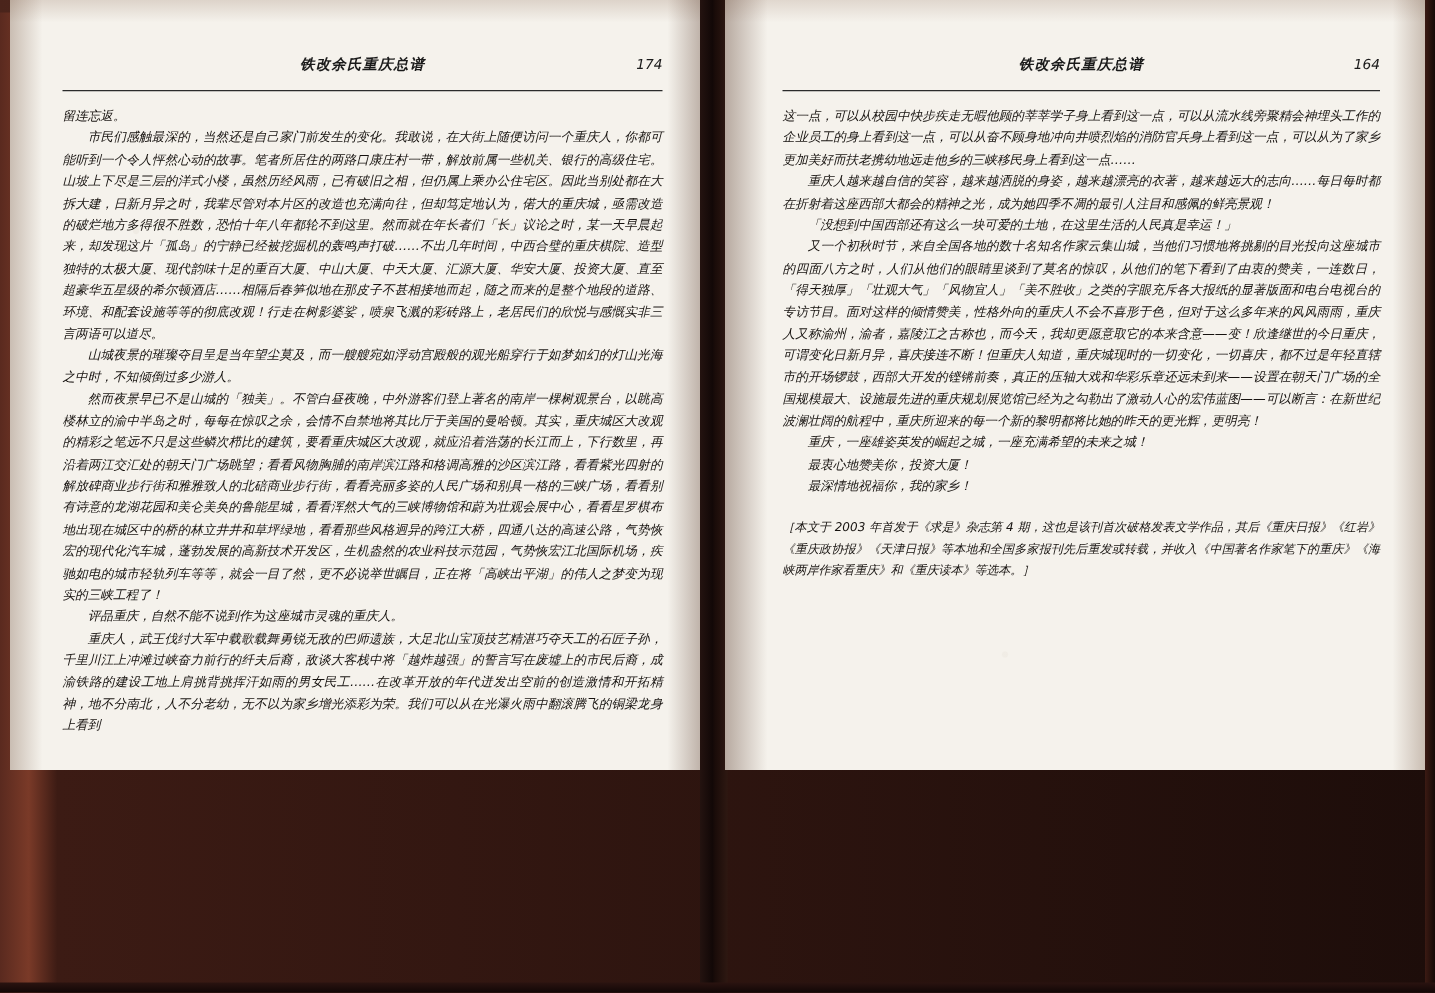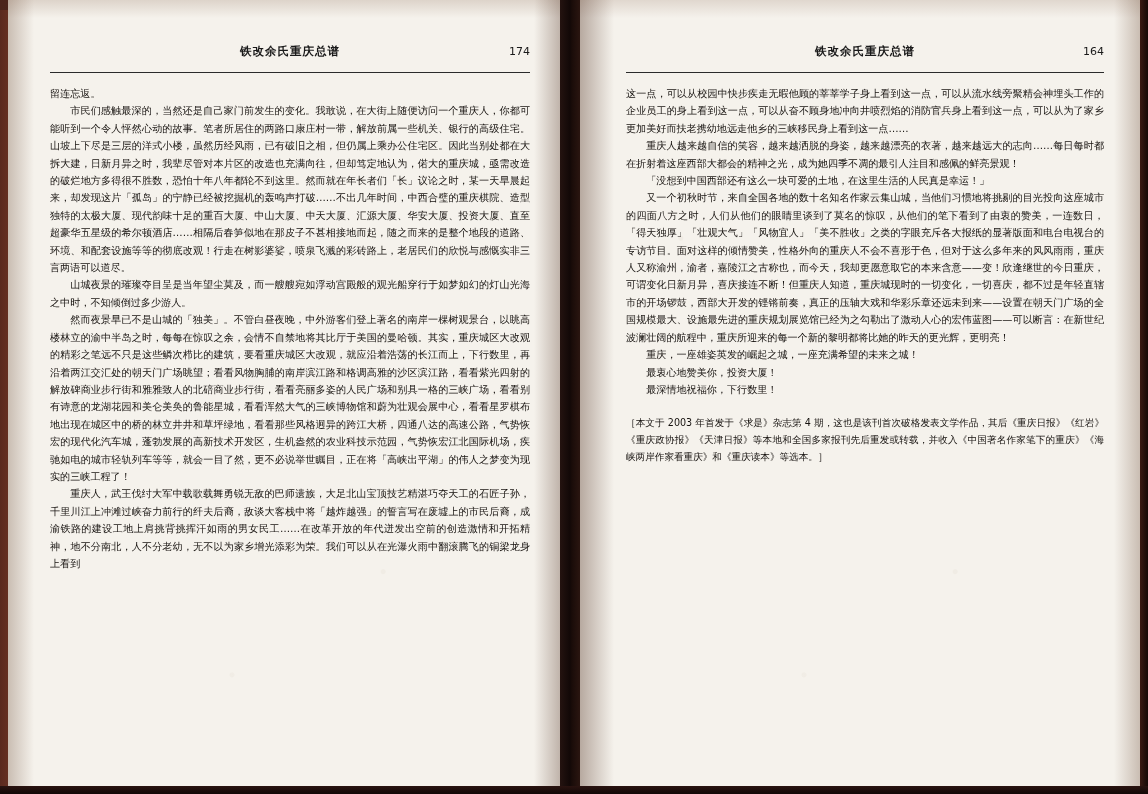--- a/index.html
+++ b/index.html
@@ -17,24 +17,25 @@
     position: relative;
     width: 1148px;
     height: 794px;
     background: linear-gradient(90deg,#5a2a1f 0%, #7a3a28 2%, #3c1b14 4%, #1d0d0a 100%);
     box-sizing: border-box;
   }
   
   .page {
     position: absolute;
     top: 0;
-    height: 794px;
+    height: 616px;
     background: #f4f1ea;
     box-sizing: border-box;
     overflow: hidden;
+    font-style: italic;
   }
   .page-left {
     left: 8px;
     width: 560px;
     background:
       linear-gradient(90deg, rgba(120,90,70,0.35) 0px, rgba(255,255,255,0) 26px),
       linear-gradient(270deg, rgba(90,60,45,0.45) 0px, rgba(255,255,255,0) 34px),
       linear-gradient(180deg, rgba(150,120,100,0.25) 0px, rgba(255,255,255,0) 18px),
       #f5f2ec;
   }
@@ -199,20 +200,21 @@
         <span class="title">铁改余氏重庆总谱</span>
         <span class="folio">174</span>
       </div>
       <div class="rule"></div>
 
       <div class="body-col">
         <p class="noindent">留连忘返。</p>
         <p>市民们感触最深的，当然还是自己家门前发生的变化。我敢说，在大街上随便访问一个重庆人，你都可能听到一个令人怦然心动的故事。笔者所居住的两路口康庄村一带，解放前属一些机关、银行的高级住宅。山坡上下尽是三层的洋式小楼，虽然历经风雨，已有破旧之相，但仍属上乘办公住宅区。因此当别处都在大拆大建，日新月异之时，我辈尽管对本片区的改造也充满向往，但却笃定地认为，偌大的重庆城，亟需改造的破烂地方多得很不胜数，恐怕十年八年都轮不到这里。然而就在年长者们「长」议论之时，某一天早晨起来，却发现这片「孤岛」的宁静已经被挖掘机的轰鸣声打破……不出几年时间，中西合璧的重庆棋院、造型独特的太极大厦、现代韵味十足的重百大厦、中山大厦、中天大厦、汇源大厦、华安大厦、投资大厦、直至超豪华五星级的希尔顿酒店……相隔后春笋似地在那皮子不甚相接地而起，随之而来的是整个地段的道路、环境、和配套设施等等的彻底改观！行走在树影婆娑，喷泉飞溅的彩砖路上，老居民们的欣悦与感慨实非三言两语可以道尽。</p>
         <p>山城夜景的璀璨夺目呈是当年望尘莫及，而一艘艘宛如浮动宫殿般的观光船穿行于如梦如幻的灯山光海之中时，不知倾倒过多少游人。</p>
         <p>然而夜景早已不是山城的「独美」。不管白昼夜晚，中外游客们登上著名的南岸一棵树观景台，以眺高楼林立的渝中半岛之时，每每在惊叹之余，会情不自禁地将其比厅于美国的曼哈顿。其实，重庆城区大改观的精彩之笔远不只是这些鳞次栉比的建筑，要看重庆城区大改观，就应沿着浩荡的长江而上，下行数里，再沿着两江交汇处的朝天门广场眺望；看看风物胸脯的南岸滨江路和格调高雅的沙区滨江路，看看紫光四射的解放碑商业步行街和雅雅致人的北碚商业步行街，看看亮丽多姿的人民广场和别具一格的三峡广场，看看别有诗意的龙湖花园和美仑美奂的鲁能星城，看看浑然大气的三峡博物馆和蔚为壮观会展中心，看看星罗棋布地出现在城区中的桥的林立井井和草坪绿地，看看那些风格迥异的跨江大桥，四通八达的高速公路，气势恢宏的现代化汽车城，蓬勃发展的高新技术开发区，生机盎然的农业科技示范园，气势恢宏江北国际机场，疾驰如电的城市轻轨列车等等，就会一目了然，更不必说举世瞩目，正在将「高峡出平湖」的伟人之梦变为现实的三峡工程了！</p>
+        <p>评品重庆，自然不能不说到作为这座城市灵魂的重庆人。</p>
         <p>重庆人，武王伐纣大军中载歌载舞勇锐无敌的巴师遗族，大足北山宝顶技艺精湛巧夺天工的石匠子孙，千里川江上冲滩过峡奋力前行的纤夫后裔，敌谈大客栈中将「越炸越强」的誓言写在废墟上的市民后裔，成渝铁路的建设工地上肩挑背挑挥汗如雨的男女民工……在改革开放的年代迸发出空前的创造激情和开拓精神，地不分南北，人不分老幼，无不以为家乡增光添彩为荣。我们可以从在光瀑火雨中翻滚腾飞的铜梁龙身上看到</p>
       </div>
 
     </div>
   </div>
 
   <div class="gutter"></div>
 
   <div class="page page-right">
     <div class="texture"></div>
@@ -224,21 +226,21 @@
       </div>
       <div class="rule"></div>
 
       <div class="body-col">
         <p class="noindent">这一点，可以从校园中快步疾走无暇他顾的莘莘学子身上看到这一点，可以从流水线旁聚精会神埋头工作的企业员工的身上看到这一点，可以从奋不顾身地冲向井喷烈焰的消防官兵身上看到这一点，可以从为了家乡更加美好而扶老携幼地远走他乡的三峡移民身上看到这一点……</p>
         <p>重庆人越来越自信的笑容，越来越洒脱的身姿，越来越漂亮的衣著，越来越远大的志向……每日每时都在折射着这座西部大都会的精神之光，成为她四季不凋的最引人注目和感佩的鲜亮景观！</p>
         <p class="quote">「没想到中国西部还有这么一块可爱的土地，在这里生活的人民真是幸运！」</p>
         <p>又一个初秋时节，来自全国各地的数十名知名作家云集山城，当他们习惯地将挑剔的目光投向这座城市的四面八方之时，人们从他们的眼睛里谈到了莫名的惊叹，从他们的笔下看到了由衷的赞美，一连数日，「得天独厚」「壮观大气」「风物宜人」「美不胜收」之类的字眼充斥各大报纸的显著版面和电台电视台的专访节目。面对这样的倾情赞美，性格外向的重庆人不会不喜形于色，但对于这么多年来的风风雨雨，重庆人又称渝州，渝者，嘉陵江之古称也，而今天，我却更愿意取它的本来含意——变！欣逢继世的今日重庆，可谓变化日新月异，喜庆接连不断！但重庆人知道，重庆城现时的一切变化，一切喜庆，都不过是年轻直辖市的开场锣鼓，西部大开发的铿锵前奏，真正的压轴大戏和华彩乐章还远未到来——设置在朝天门广场的全国规模最大、设施最先进的重庆规划展览馆已经为之勾勒出了激动人心的宏伟蓝图——可以断言：在新世纪波澜壮阔的航程中，重庆所迎来的每一个新的黎明都将比她的昨天的更光辉，更明亮！</p>
         <p>重庆，一座雄姿英发的崛起之城，一座充满希望的未来之城！</p>
         <p class="sig">最衷心地赞美你，投资大厦！</p>
-        <p class="sig">最深情地祝福你，下行数里！</p>
+        <p class="sig">最深情地祝福你，我的家乡！</p>
       </div>
 
       <div class="note-box">
         <p>［本文于 2003 年首发于《求是》杂志第 4 期，这也是该刊首次破格发表文学作品，其后《重庆日报》《红岩》《重庆政协报》《天津日报》等本地和全国多家报刊先后重发或转载，并收入《中国著名作家笔下的重庆》《海峡两岸作家看重庆》和《重庆读本》等选本。］</p>
       </div>
 
     </div>
   </div>
 
   <div class="edge-right"></div>

